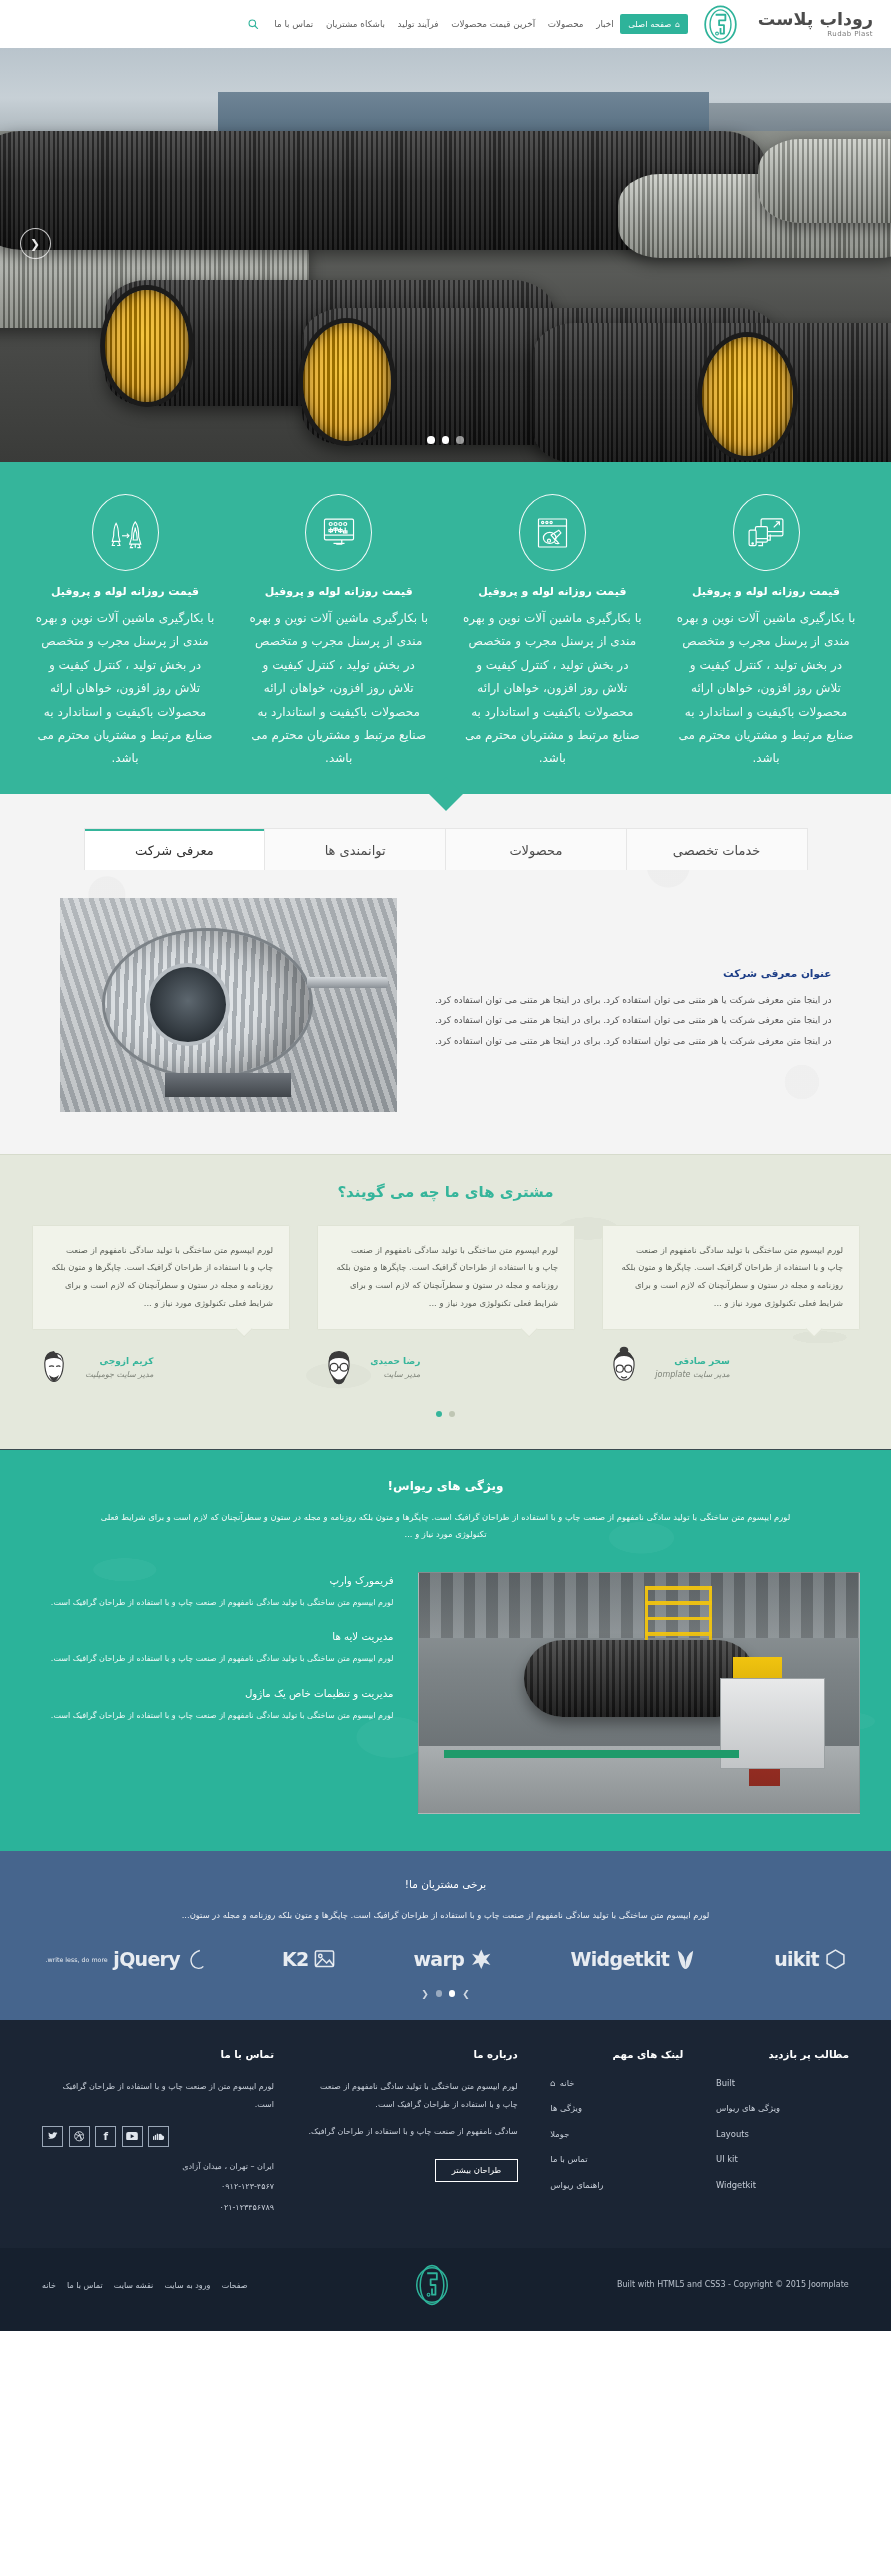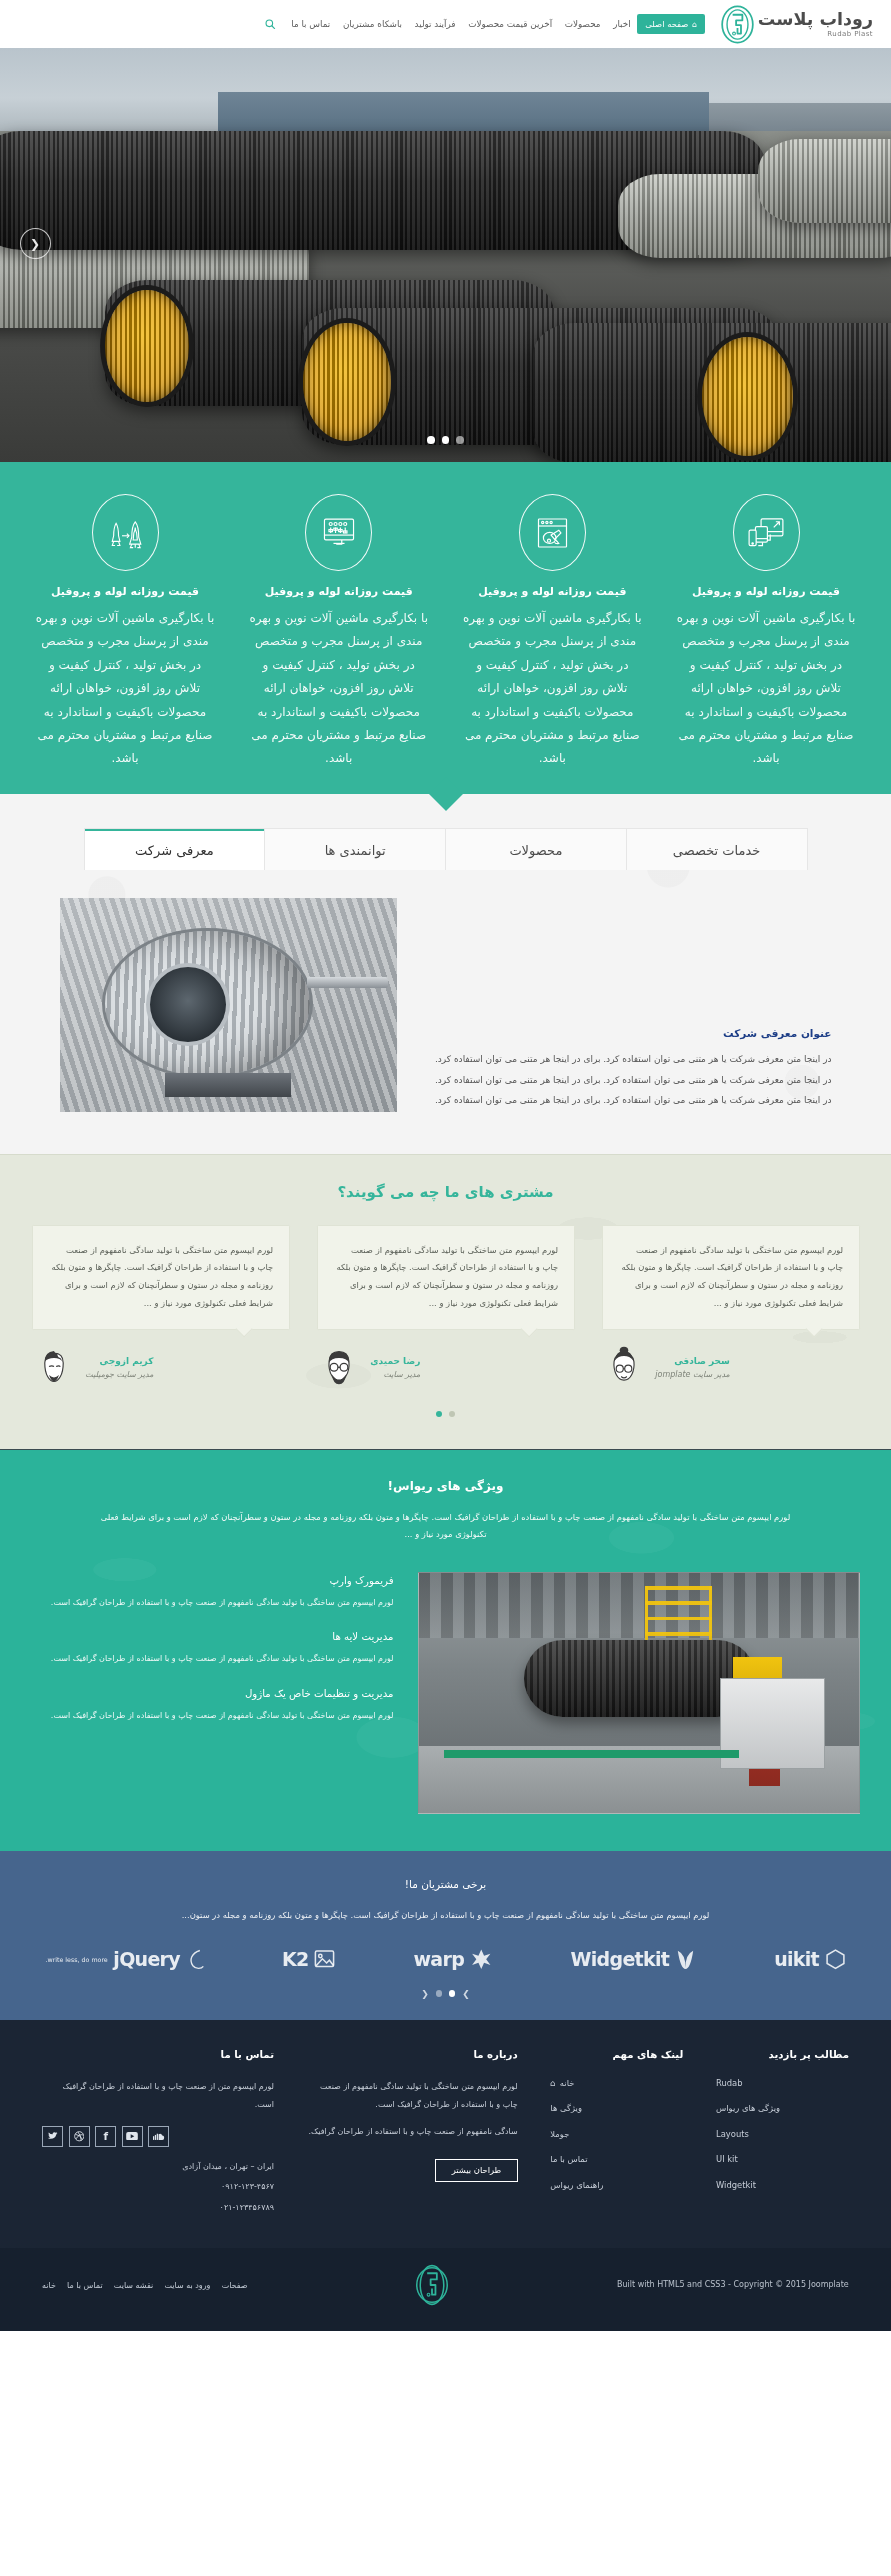--- a/index.html
+++ b/index.html
@@ -19,21 +19,21 @@
     height: 48px;
     background: #ffffff;
     display: flex;
     align-items: center;
     justify-content: flex-start;
     padding: 0 18px 0 18px;
   }
   .logo-block {
     display: flex;
     align-items: center;
-    gap: 1px;
+    gap: 18px;
     height: 48px;
     padding-left: 9.8px;
   }
   .logo-mark {
     width: 39px; height: 42px;
     display: flex; align-items: center; justify-content: center;
   }
   .logo-text { text-align: right; line-height: 1; padding-top: 1.4px;}
   .logo-text .fa {
     font-size: 17.5px;
@@ -220,21 +220,21 @@
   }
   .tab:last-child { border-left: none; }
   .tab.active {
     background: #ffffff;
     border-top: 2.1px solid #35b59b;
     padding-top: 11.2px;
     color: #2f2f2f;
   }
   .tab-panel {
     width: 772px; margin: 28px auto 0;
-    display: flex; align-items: flex-end; gap: 35px;
+    display: flex; align-items: center; gap: 35px;
     flex-direction: row-reverse;
   }
   .tab-text { flex: 1; text-align: right; padding-top: 9.8px; }
   .tab-text h4 {
     color: #1c3d86; font-size: 10.5px; margin-bottom: 11.2px; font-weight: bold;
   }
   .tab-text p {
     color: #545454; font-size: 9px; line-height: 2.15; margin-bottom: 1.4px;
   }
   .tab-photo {
@@ -823,21 +823,21 @@
     <i class="on"></i>
     <i></i>
     <span class="arw">❮</span>
   </div>
 </div>
 
 <div class="footer">
   <div class="footer-inner">
     <div class="fcol visits">
       <h4>مطالب پر بازدید</h4>
-      <div class="flink">Rudab</div>
+      <div class="flink">Built</div>
       <div class="flink">ویژگی های ریواس</div>
       <div class="flink">Layouts</div>
       <div class="flink">UI kit</div>
       <div class="flink">Widgetkit</div>
     </div>
 
     <div class="fcol links">
       <h4>لینک های مهم</h4>
       <div class="flink">
         <span>خانه</span>

